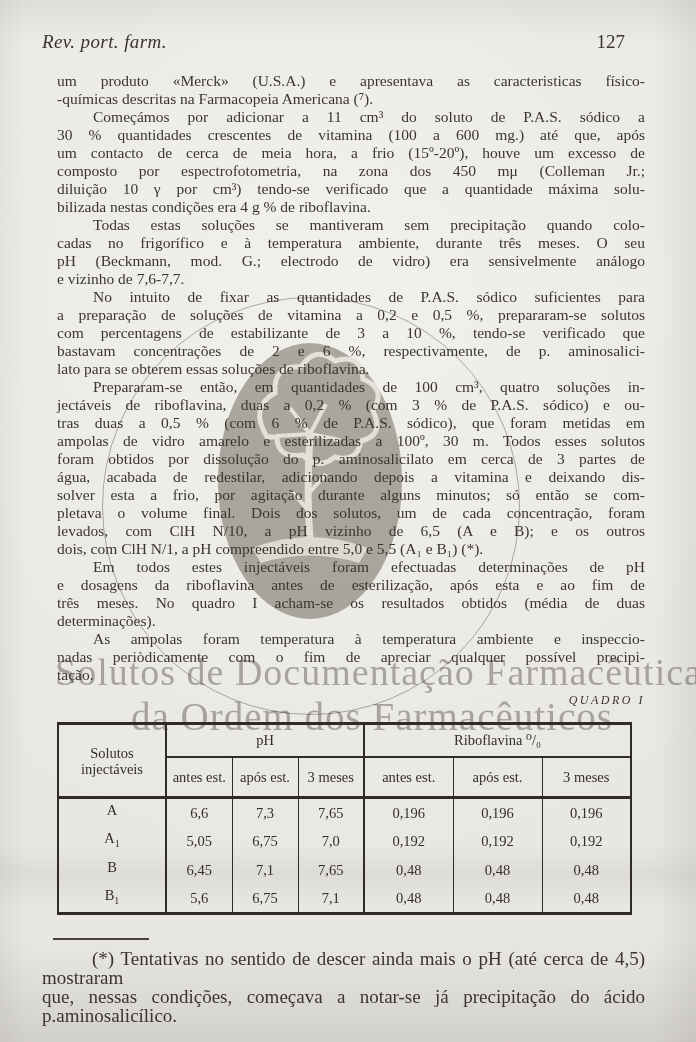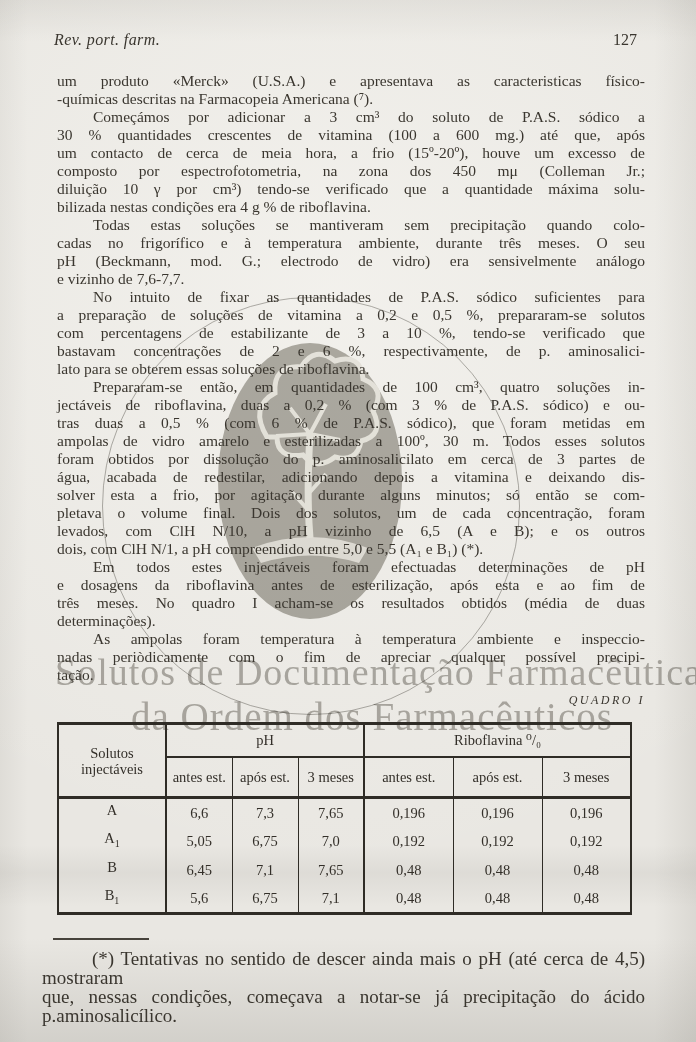--- a/index.html
+++ b/index.html
@@ -11,21 +11,21 @@
       linear-gradient(to bottom, rgba(150,147,139,0.18) 0%, rgba(150,147,139,0) 4%),
       linear-gradient(to bottom, rgba(130,127,119,0) 90%, rgba(130,127,119,0.22) 100%),
       linear-gradient(to right, rgba(130,127,119,0) 94%, rgba(130,127,119,0.14) 100%),
       linear-gradient(to left, rgba(130,127,119,0) 96%, rgba(130,127,119,0.10) 100%),
       #e9e7e2;
     font-family:"Liberation Serif","DejaVu Serif",serif;
     color:#3a362f;
   }
   .shade-band{position:absolute;left:0;top:845px;width:696px;height:62px;pointer-events:none;
     background:linear-gradient(rgba(146,143,136,0), rgba(146,143,136,0.13) 45%, rgba(146,143,136,0) 100%);}
-  .running-head{position:absolute;top:31px;left:54px;width:583px;display:flex;justify-content:space-between;font-size:16px;}
+  .running-head{position:absolute;top:31px;left:42px;width:583px;display:flex;justify-content:space-between;font-size:19px;}
   .journal{font-style:italic;letter-spacing:.4px;}
   .content{position:absolute;left:57px;top:72px;width:588px;font-size:15.5px;line-height:18px;}
   .para{margin:0;}
   .ln{text-align:justify;}
   .ln.jl{text-align-last:justify;}
   .para .ln:first-child{text-indent:36px;}
   .para.cont .ln:first-child{text-indent:0;}
   .quadro-title{text-align:right;margin:7px 0 13px 0;font-size:12px;letter-spacing:2.5px;font-style:italic;}
   table.quadro{width:573px;border-collapse:collapse;table-layout:fixed;font-size:14.5px;color:#332f29;
     border:2px solid #2f2c26;border-top-width:3px;border-bottom-width:3px;}
@@ -79,21 +79,21 @@
   <div class="wm wm-text wm-l2">da Ordem dos Farmacêuticos</div>
 
   <div class="content">
 
     <div class="para cont">
       <div class="ln jl">um produto «Merck» (U.S.A.) e apresentava as caracteristicas físico-</div>
       <div class="ln">-químicas descritas na Farmacopeia Americana (⁷).</div>
     </div>
 
     <div class="para">
-      <div class="ln jl">Começámos por adicionar a 3 cm³ do soluto de P.A.S. sódico a</div>
+      <div class="ln jl">Começámos por adicionar a 11 cm³ do soluto de P.A.S. sódico a</div>
       <div class="ln jl">30 % quantidades crescentes de vitamina (100 a 600 mg.) até que, após</div>
       <div class="ln jl">um contacto de cerca de meia hora, a frio (15º-20º), houve um excesso de</div>
       <div class="ln jl">composto por espectrofotometria, na zona dos 450 mμ (Colleman Jr.;</div>
       <div class="ln jl">diluição 10 γ por cm³) tendo-se verificado que a quantidade máxima solu-</div>
       <div class="ln">bilizada nestas condições era 4 g % de riboflavina.</div>
     </div>
 
     <div class="para">
       <div class="ln jl">Todas estas soluções se mantiveram sem precipitação quando colo-</div>
       <div class="ln jl">cadas no frigorífico e à temperatura ambiente, durante três meses. O seu</div>

